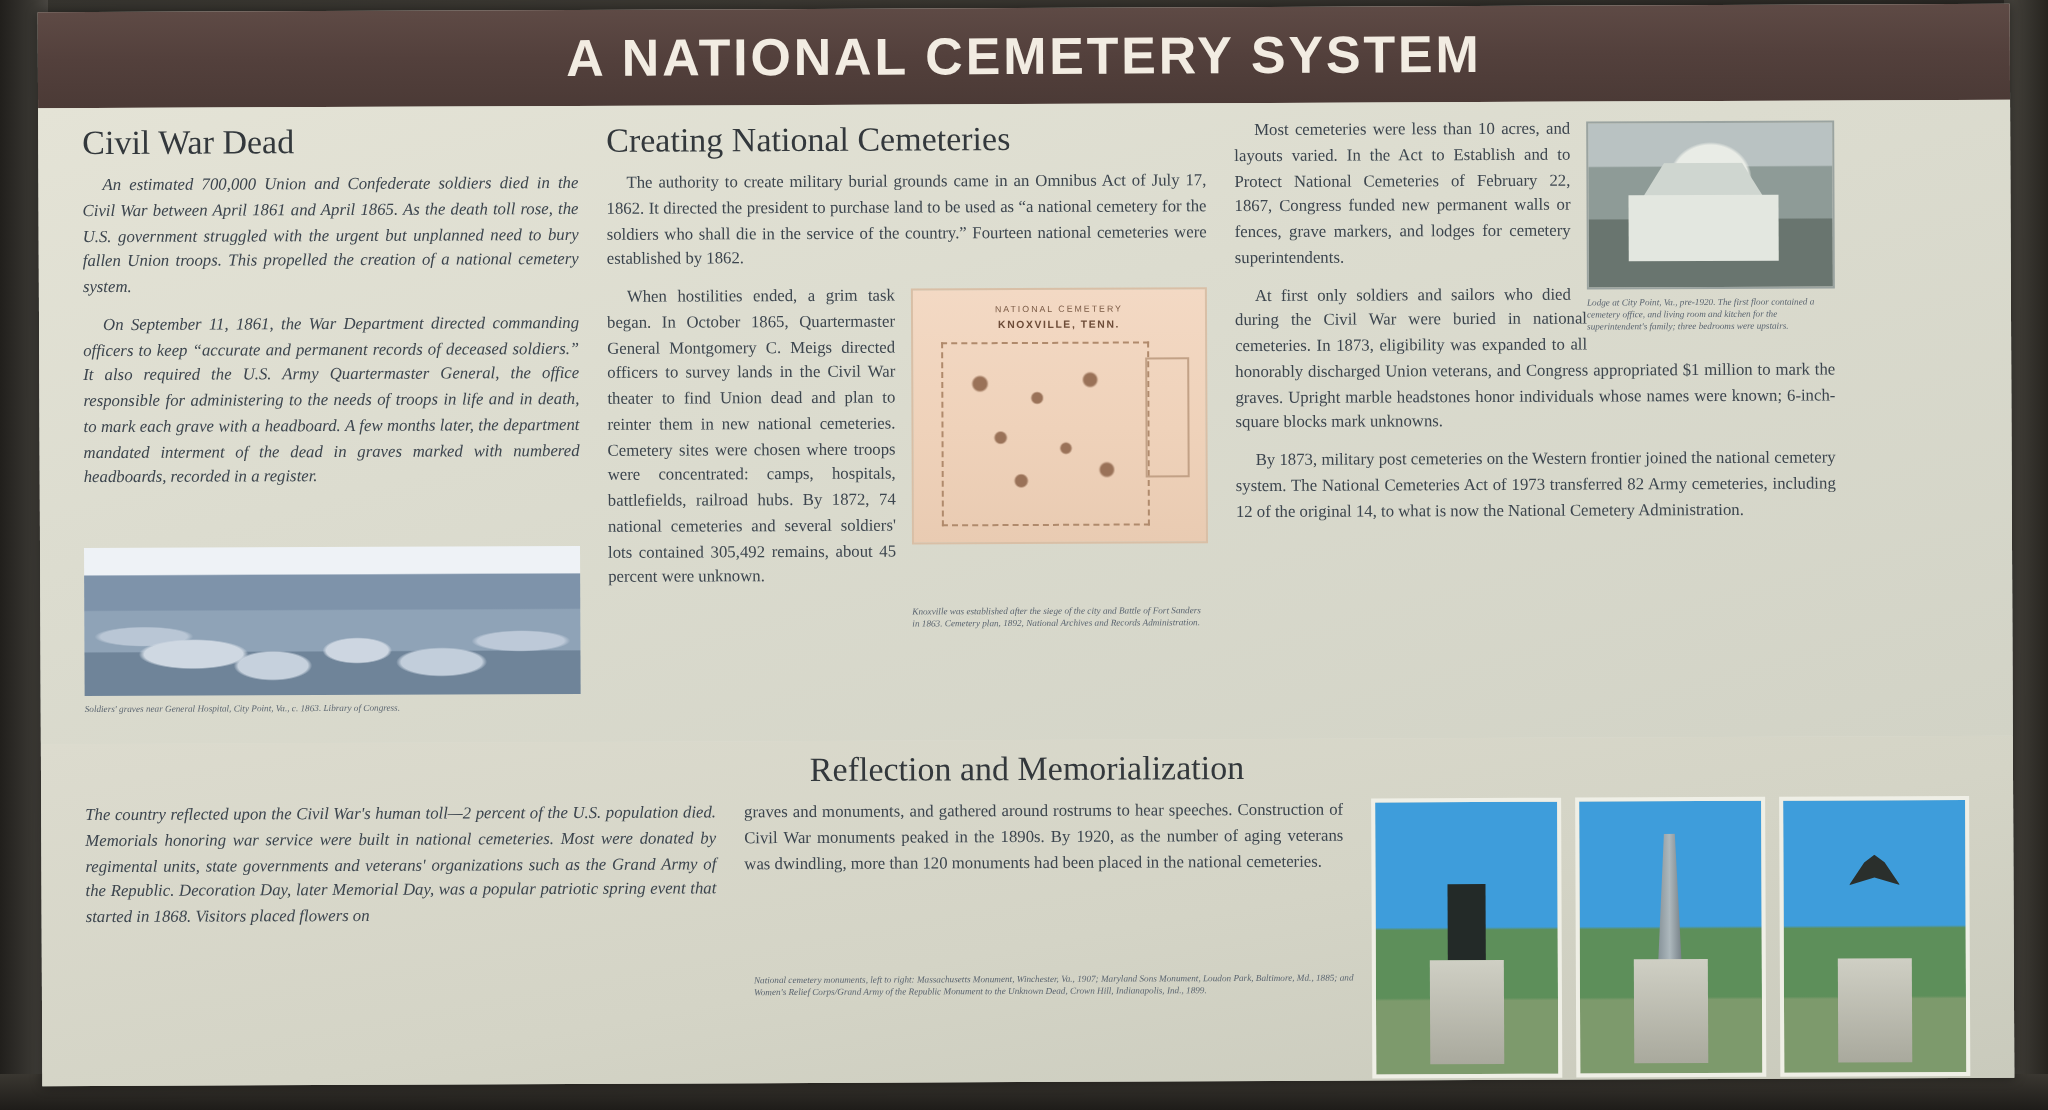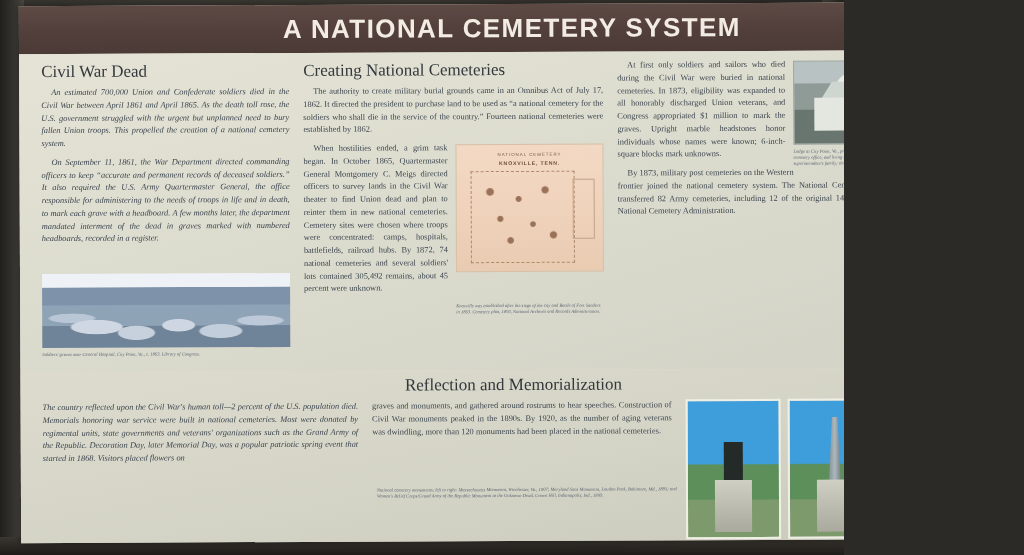--- a/index.html
+++ b/index.html
@@ -7,21 +7,21 @@
     width: 1024px; height: 555px;
     overflow: hidden;
     background: #2c2a26;
     font-family: "Liberation Serif", serif;
   }
 
   
   #sign-frame {
     position: absolute;
     left: 0; top: 0;
-    width: 844px; height: 555px;
+    width: 1024px; height: 555px;
     background: linear-gradient(100deg,#35332e 0%,#3b3832 35%,#2a2824 100%);
     overflow: hidden;
   }
   #frame-edge-left {
     position:absolute; left:0; top:0; width:24px; height:555px;
     background: linear-gradient(90deg,#211f1c 0%,#3a3833 70%,#4a4742 100%);
   }
   #frame-edge-right {
     position:absolute; right:0; top:0; width:22px; height:555px;
     background: linear-gradient(270deg,#26241f 0%,#43403a 80%);
@@ -262,20 +262,21 @@
         </div>
 
         <div id="col-right">
           <div id="photo-lodge">
             <div id="lodge-roof"></div>
             <div id="lodge-body"></div>
           </div>
           <div id="caption-lodge" class="photo-caption">Lodge at City Point, Va., pre-1920. The first floor contained a cemetery office, and living room and kitchen for the superintendent's family; three bedrooms were upstairs.</div>
 
           <div class="body-text">
+            <p>Most cemeteries were less than 10 acres, and layouts varied. In the Act to Establish and to Protect National Cemeteries of February 22, 1867, Congress funded new permanent walls or fences, grave markers, and lodges for cemetery superintendents.</p>
             <p>At first only soldiers and sailors who died during the Civil War were buried in national cemeteries. In 1873, eligibility was expanded to all honorably discharged Union veterans, and Congress appropriated $1 million to mark the graves. Upright marble headstones honor individuals whose names were known; 6-inch-square blocks mark unknowns.</p>
             <p>By 1873, military post cemeteries on the Western frontier joined the national cemetery system. The National Cemeteries Act of 1973 transferred 82 Army cemeteries, including 12 of the original 14, to what is now the National Cemetery Administration.</p>
           </div>
         </div>
 
       </div>
     </div>
 
     <div id="lower-area">
       <div id="lower-title">Reflection and Memorialization</div>

